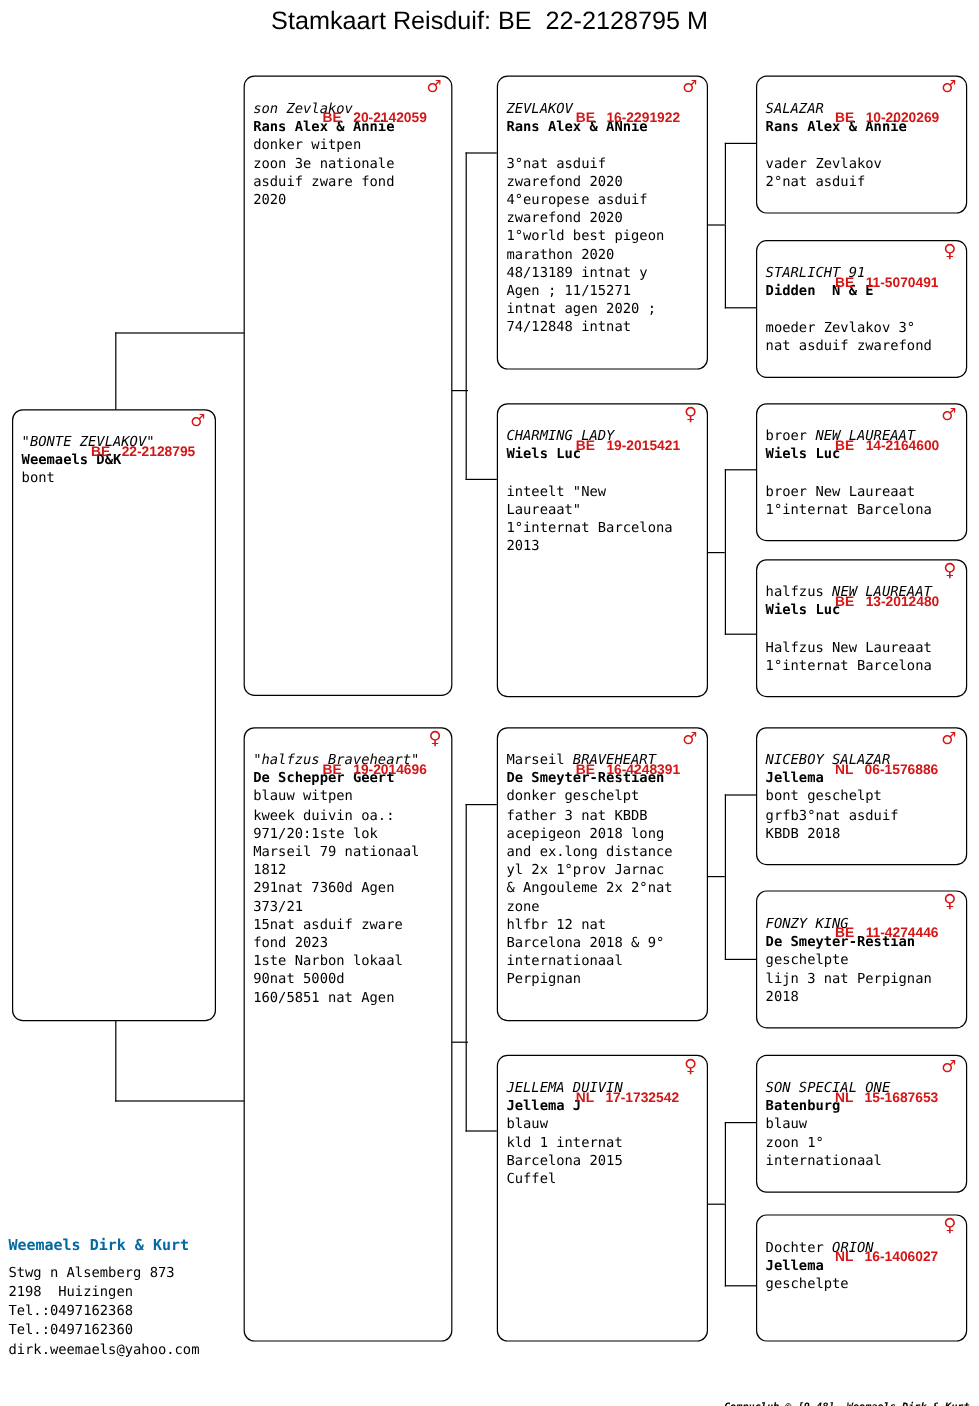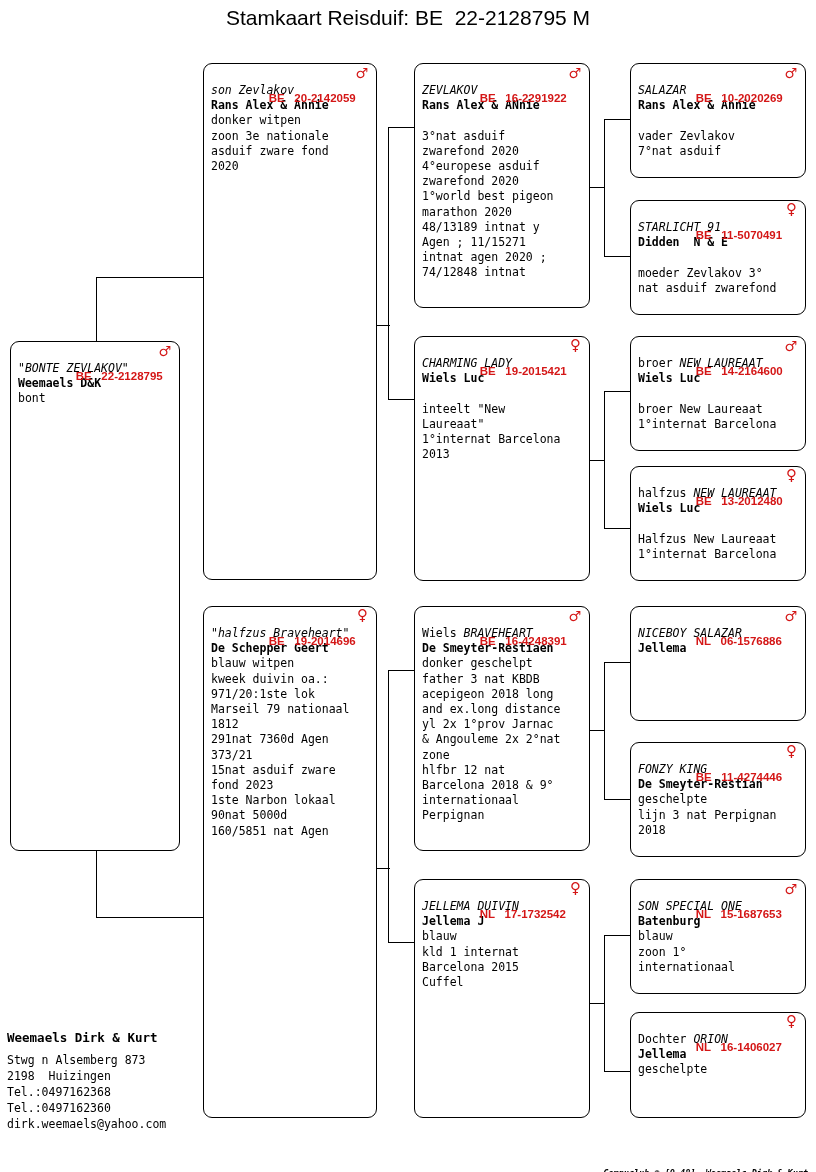--- a/index.html
+++ b/index.html
@@ -96,21 +96,21 @@
   #footer-addr {
     position: absolute;
     left: 7px;
     top: 1030px;
     z-index: 4;
   }
   #footer-addr .bld {
     font-family: "DejaVu Sans Mono", "Liberation Mono", monospace;
     font-size: 12.5px;
     font-weight: bold;
-    color: #000000;
+    color: #0369a1;
     white-space: pre;
     margin-bottom: 7px;
   }
   #footer-addr .ln {
     font-family: "DejaVu Sans Mono", "Liberation Mono", monospace;
     font-size: 11.5px;
     color: #000;
     white-space: pre;
     line-height: 16px;
   }
@@ -251,21 +251,21 @@
 Laureaat"
 1°internat Barcelona
 2013</div>
   </div>
 
   <div class="pbox" style="left:414px; top:606px; width:176px; height:245px;">
     <div class="hdr">
       <span class="ring">BE   16-4248391</span>
       <span class="sexmark">♂</span>
     </div>
-    <div class="nm plain"><span>Wiels </span><span class="it">BRAVEHEART</span></div>
+    <div class="nm plain"><span>Marseil </span><span class="it">BRAVEHEART</span></div>
     <div class="own">De Smeyter-Restiaen</div>
     <div class="note">donker geschelpt
 father 3 nat KBDB
 acepigeon 2018 long
 and ex.long distance
 yl 2x 1°prov Jarnac
 &amp; Angouleme 2x 2°nat
 zone
 hlfbr 12 nat
 Barcelona 2018 &amp; 9°
@@ -288,21 +288,21 @@
 
   <div class="pbox" style="left:630px; top:63px; width:176px; height:115px;">
     <div class="hdr">
       <span class="ring">BE   10-2020269</span>
       <span class="sexmark">♂</span>
     </div>
     <div class="nm">SALAZAR</div>
     <div class="own">Rans Alex &amp; Annie</div>
     <div class="note">
 vader Zevlakov
-7°nat asduif</div>
+2°nat asduif</div>
   </div>
 
   <div class="pbox" style="left:630px; top:200px; width:176px; height:115px;">
     <div class="hdr">
       <span class="ring">BE   11-5070491</span>
       <span class="sexmark f">♀</span>
     </div>
     <div class="nm">STARLICHT 91</div>
     <div class="own">Didden  N &amp; E</div>
     <div class="note">
@@ -334,20 +334,23 @@
 1°internat Barcelona</div>
   </div>
 
   <div class="pbox" style="left:630px; top:606px; width:176px; height:115px;">
     <div class="hdr">
       <span class="ring">NL   06-1576886</span>
       <span class="sexmark">♂</span>
     </div>
     <div class="nm">NICEBOY SALAZAR</div>
     <div class="own">Jellema</div>
+    <div class="note">bont geschelpt
+grfb3°nat asduif
+KBDB 2018</div>
   </div>
 
   <div class="pbox" style="left:630px; top:742px; width:176px; height:115px;">
     <div class="hdr">
       <span class="ring">BE   11-4274446</span>
       <span class="sexmark f">♀</span>
     </div>
     <div class="nm">FONZY KING</div>
     <div class="own">De Smeyter-Restian</div>
     <div class="note">geschelpte

